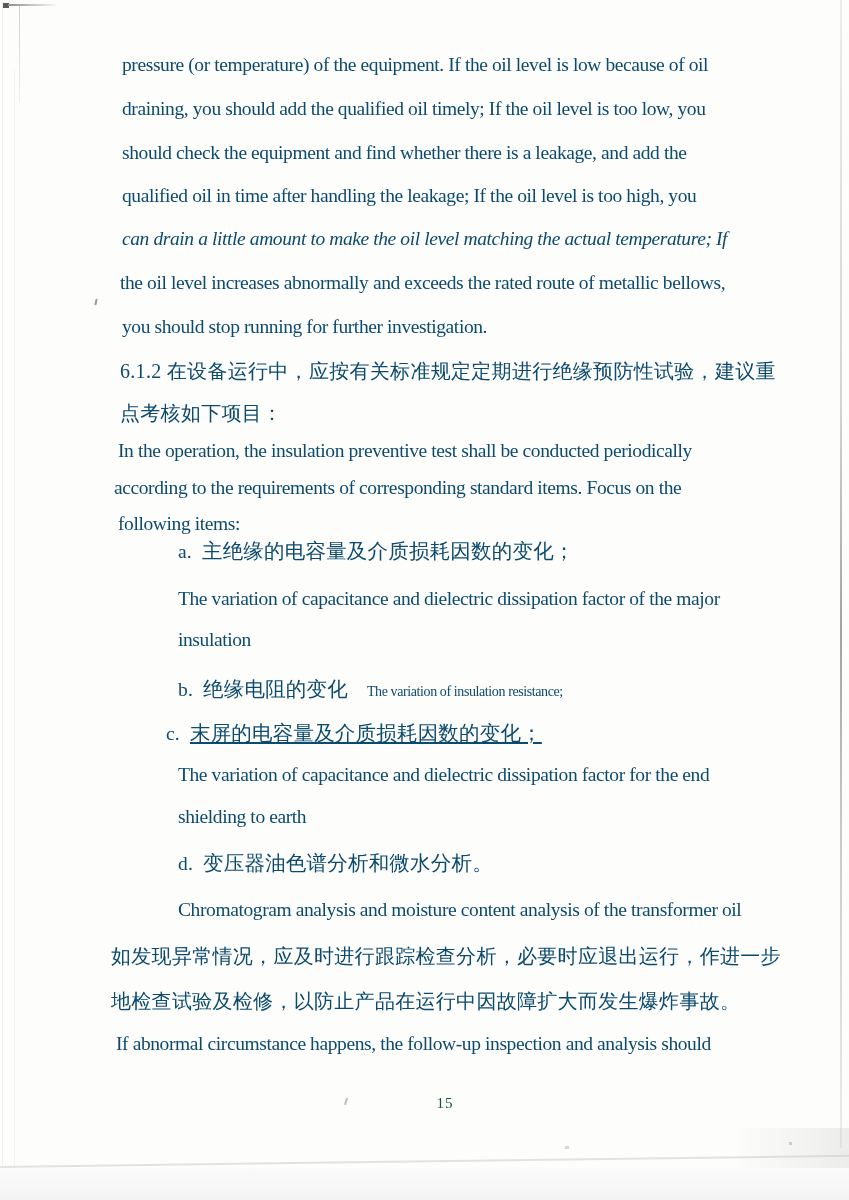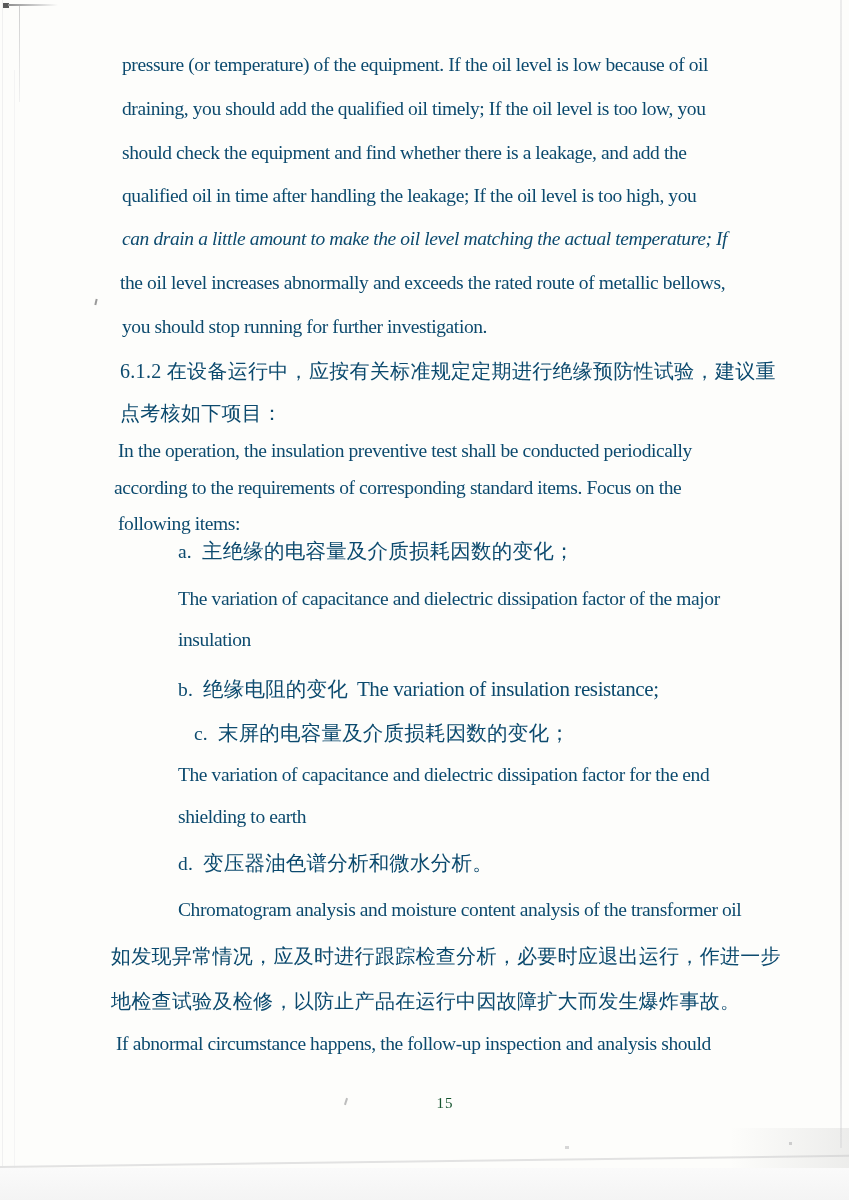--- a/index.html
+++ b/index.html
@@ -13,21 +13,21 @@
   }
   .ln {
     position: absolute;
     white-space: nowrap;
     color: #0c4a6e;
   }
   .en { font-size: 19.5px; letter-spacing: -0.4px; }
   .cn { font-size: 20.5px; letter-spacing: 0.2px; }
   .cnfull { font-size: 20px; letter-spacing: 0.3px; }
   .item-label { display:inline-block; margin-right: 10px; font-size: 19.5px; }
-  .item-en-inline { display:inline-block; margin-left: 9px; font-size: 21px; letter-spacing: -0.4px; }
+  .item-en-inline { display:inline-block; margin-left: 19px; font-size: 14px; letter-spacing: -0.4px; }
   .pagenum { font-size: 15px; color: #14532d; letter-spacing: 1px; }
   .artifact { position:absolute; pointer-events:none; }
 </style>
 </head>
 <body>
 
 <div class="page">
 
   <div class="ln en" style="left:122px; top:54px;">pressure (or temperature) of the equipment. If the oil level is low because of oil</div>
   <div class="ln en" style="left:122px; top:98px;">draining, you should add the qualified oil timely; If the oil level is too low, you</div>
@@ -43,21 +43,21 @@
   <div class="ln en" style="left:118px; top:440px;">In the operation, the insulation preventive test shall be conducted periodically</div>
   <div class="ln en" style="left:114px; top:477px;">according to the requirements of corresponding standard items. Focus on the</div>
   <div class="ln en" style="left:118px; top:513px;">following items:</div>
 
   <div class="ln cn" style="left:178px; top:537px;"><span class="item-label">a.</span><span>主绝缘的电容量及介质损耗因数的变化；</span></div>
   <div class="ln en" style="left:178px; top:588px;">The variation of capacitance and dielectric dissipation factor of the major</div>
   <div class="ln en" style="left:178px; top:629px;">insulation</div>
 
   <div class="ln cn" style="left:178px; top:675px;"><span class="item-label">b.</span><span>绝缘电阻的变化</span><span class="item-en-inline">The variation of insulation resistance;</span></div>
 
-  <div class="ln cn" style="left:194px; top:719px;"><span class="item-label">c.</span><span>末屏的电容量及介质损耗因数的变化；</span></div>
+  <div class="ln cn" style="left:166px; top:719px;text-decoration:underline;"><span class="item-label">c.</span><span>末屏的电容量及介质损耗因数的变化；</span></div>
   <div class="ln en" style="left:178px; top:764px;">The variation of capacitance and dielectric dissipation factor for the end</div>
   <div class="ln en" style="left:178px; top:806px;">shielding to earth</div>
 
   <div class="ln cn" style="left:178px; top:849px;"><span class="item-label">d.</span><span>变压器油色谱分析和微水分析。</span></div>
 
   <div class="ln en" style="left:178px; top:899px;">Chromatogram analysis and moisture content analysis of the transformer oil</div>
 
   <div class="ln cnfull" style="left:111px; top:943px;">如发现异常情况，应及时进行跟踪检查分析，必要时应退出运行，作进一步</div>
   <div class="ln cnfull" style="left:111px; top:988px;">地检查试验及检修，以防止产品在运行中因故障扩大而发生爆炸事故。</div>
 

